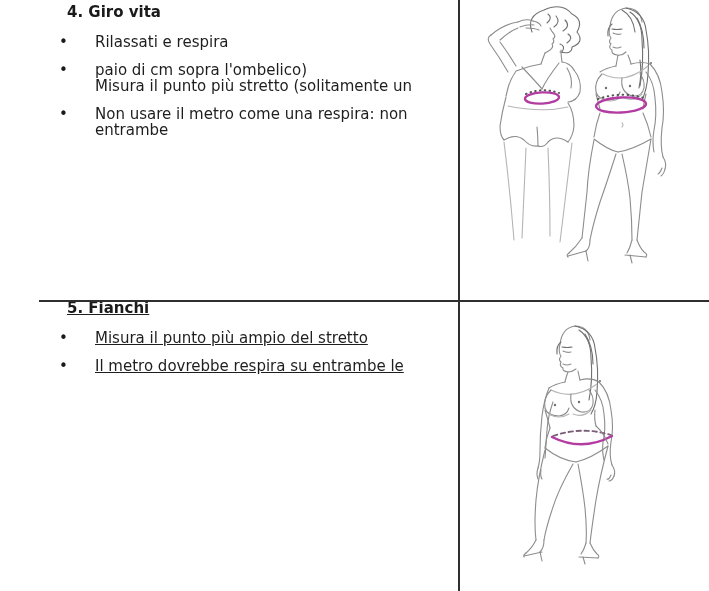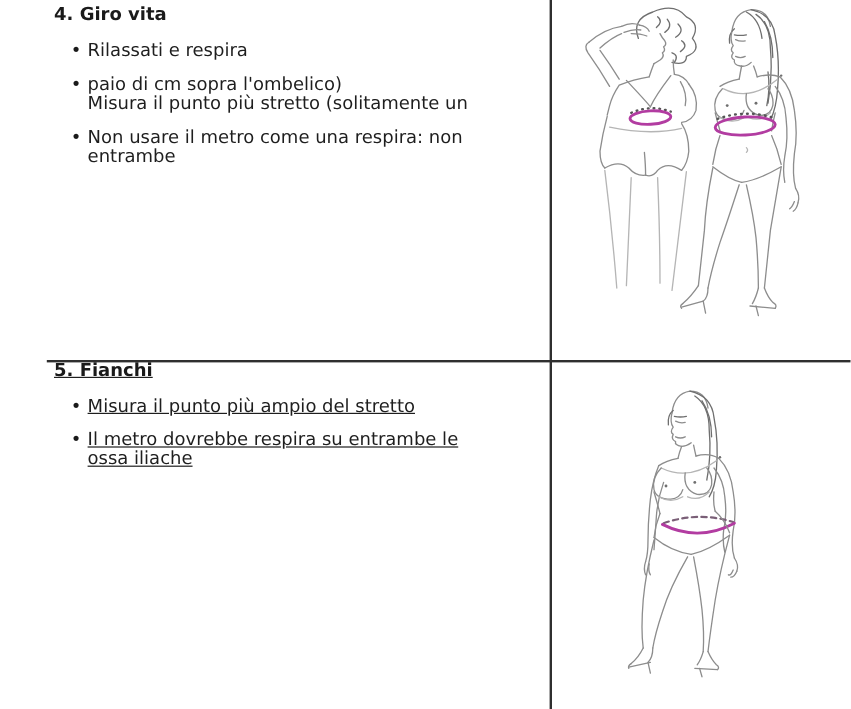--- a/index.html
+++ b/index.html
@@ -33,21 +33,21 @@
     background: #2f2f2f;
   }
   .section {
     position: absolute;
     left: 0;
     width: 455px;
   }
   #section-giro-vita { top: 3px; }
   #section-fianchi   { top: 299px; text-decoration: underline; }
   .heading {
-    margin: 0 0 0 45px;
+    margin: 0 0 0 67px;
     font-size: 15px;
     font-weight: bold;
     line-height: 19px;
     color: #1a1a1a;
     white-space: nowrap;
   }
   ul.bullets {
     list-style: none;
     margin: 12px 0 0 59px;
     padding: 0;
@@ -60,21 +60,21 @@
     margin-bottom: 12px;
     white-space: nowrap;
   }
   ul.bullets li::before {
     content: "\2022";
     position: absolute;
     left: 0;
     top: 0;
     color: #1a1a1a;
   }
-  .line { display: block; }
+  .line { display: block; margin-left: 22px; }
   .figure-panel {
     position: absolute;
     left: 460px;
     width: 249px;
   }
   #panel-waist { top: 0; height: 296px; }
   #panel-hips  { top: 300px; height: 291px; }
   svg { display: block; }
 </style>
 </head>
@@ -100,21 +100,20 @@
   </div>
 
   <div class="section" id="section-fianchi">
     <h3 class="heading">5. Fianchi</h3>
     <ul class="bullets">
       <li>
         <span class="line">Misura il punto più ampio del stretto</span>
       </li>
       <li>
         <span class="line">Il metro dovrebbe respira su entrambe le</span>
-        <span class="line">ossa iliache</span>
       </li>
     </ul>
   </div>
 
   <div class="v-rule"></div>
   <div class="h-rule"></div>
 
   <div class="figure-panel" id="panel-waist">
     <svg width="249" height="296" viewBox="0 0 249 296">
       <g stroke="#8d8d8d" stroke-width="1.1" fill="none" stroke-linecap="round" stroke-linejoin="round">

